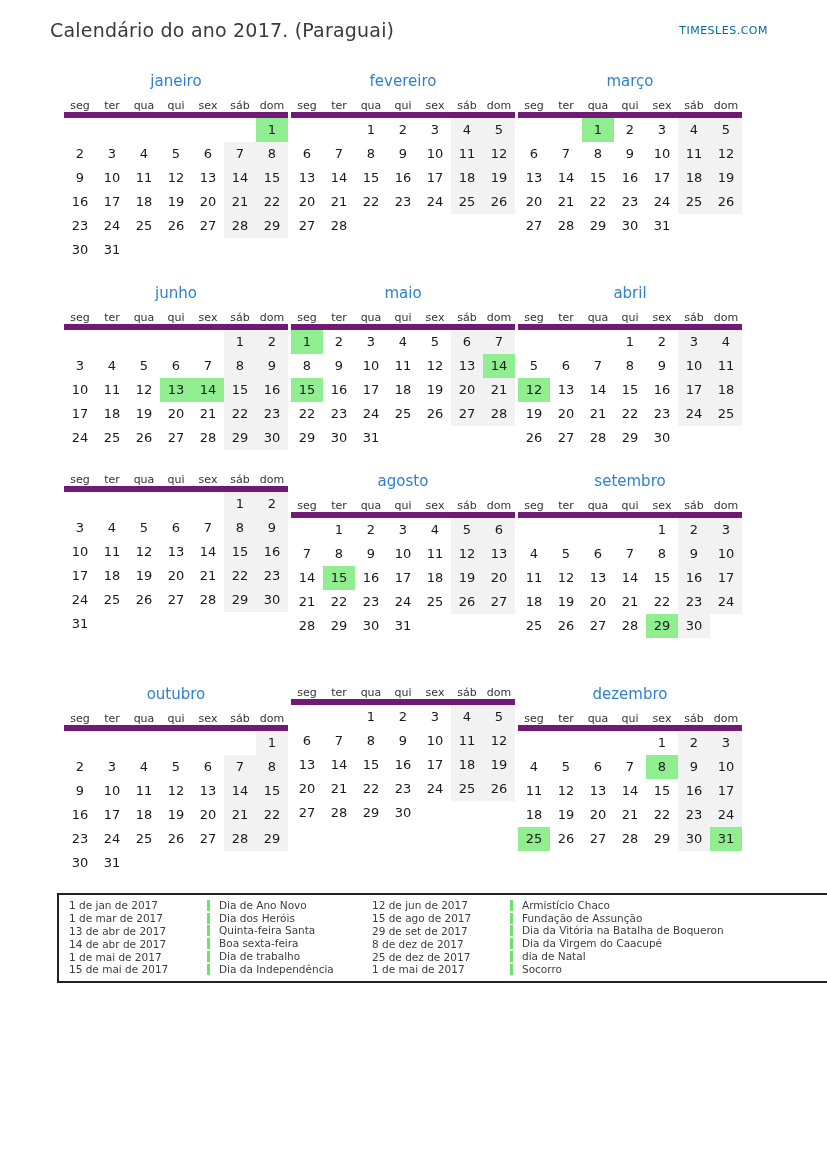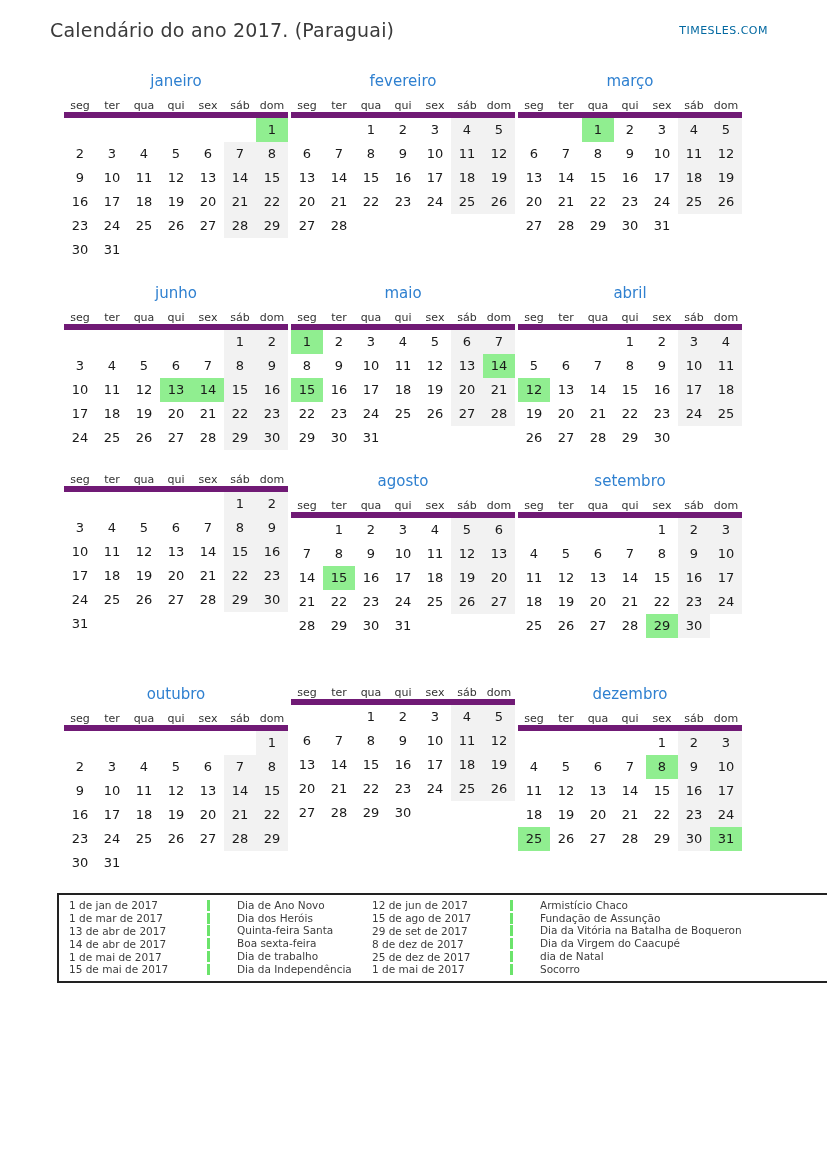--- a/index.html
+++ b/index.html
@@ -44,21 +44,21 @@
   .cell.holiday { background:#90ee90; }
   
   .legend-box {
     position:absolute; left:57px; top:893px; width:784px;
     border:2px solid #222; padding:4px 0 5px 10px;
   }
   .legend-row { display:flex; height:12.8px; align-items:center; }
   .legend-date { font-size:10.5px; color:#3d3d3d; }
   .legend-name {
     font-size:10.5px; color:#3d3d3d;
-    border-left:3px solid #6be36b; padding-left:27px; height:11px; line-height:11px;
+    border-left:3px solid #6be36b; padding-left:9px; height:11px; line-height:11px;
   }
   .ld1 { width:138px; }
   .ln1 { width:165px; }
   .ld2 { width:138px; }
   .ln2 { flex:1; }
 </style>
 </head>
 <body>
 
 <div class="page-title">Calendário do ano 2017. (Paraguai)</div>

